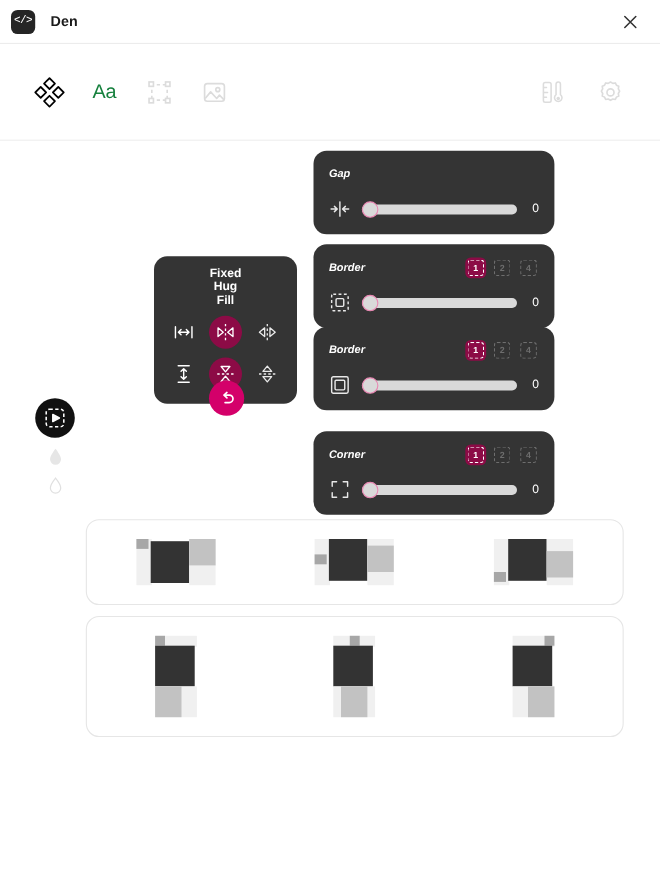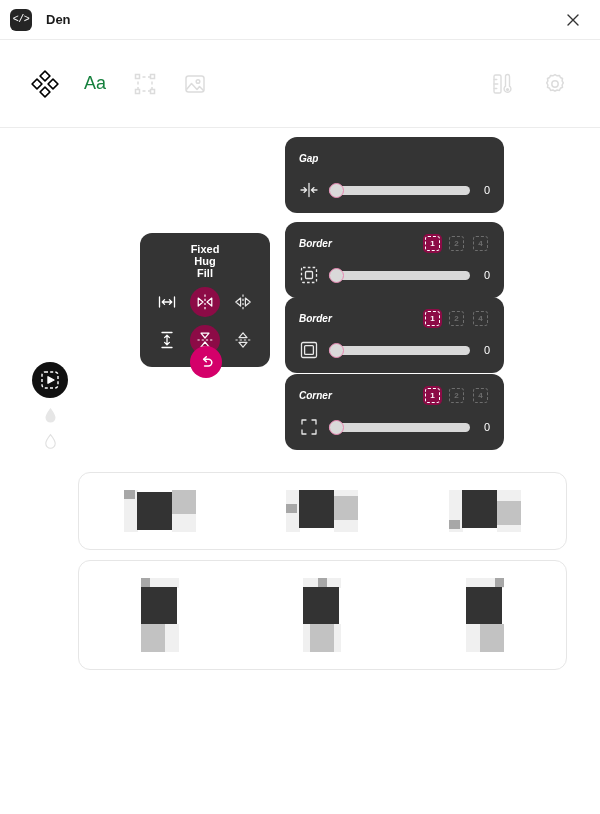--- a/index.html
+++ b/index.html
@@ -615,21 +615,21 @@
           </svg>
         </div>
         <div class="slider">
           <div class="slider-track"></div>
           <div class="slider-thumb"></div>
         </div>
         <div class="slider-value">0</div>
       </div>
     </div>
 
-    <div class="panel" id="panel-corner" style="top:246px;">
+    <div class="panel" id="panel-corner" style="top:264px;">
       <div class="panel-head">
         <div class="panel-title">Corner</div>
         <div class="seg-group">
           <div class="seg active">
             <div class="segbox"></div>
             <span>1</span>
           </div>
           <div class="seg">
             <div class="segbox"></div>
             <span>2</span>

